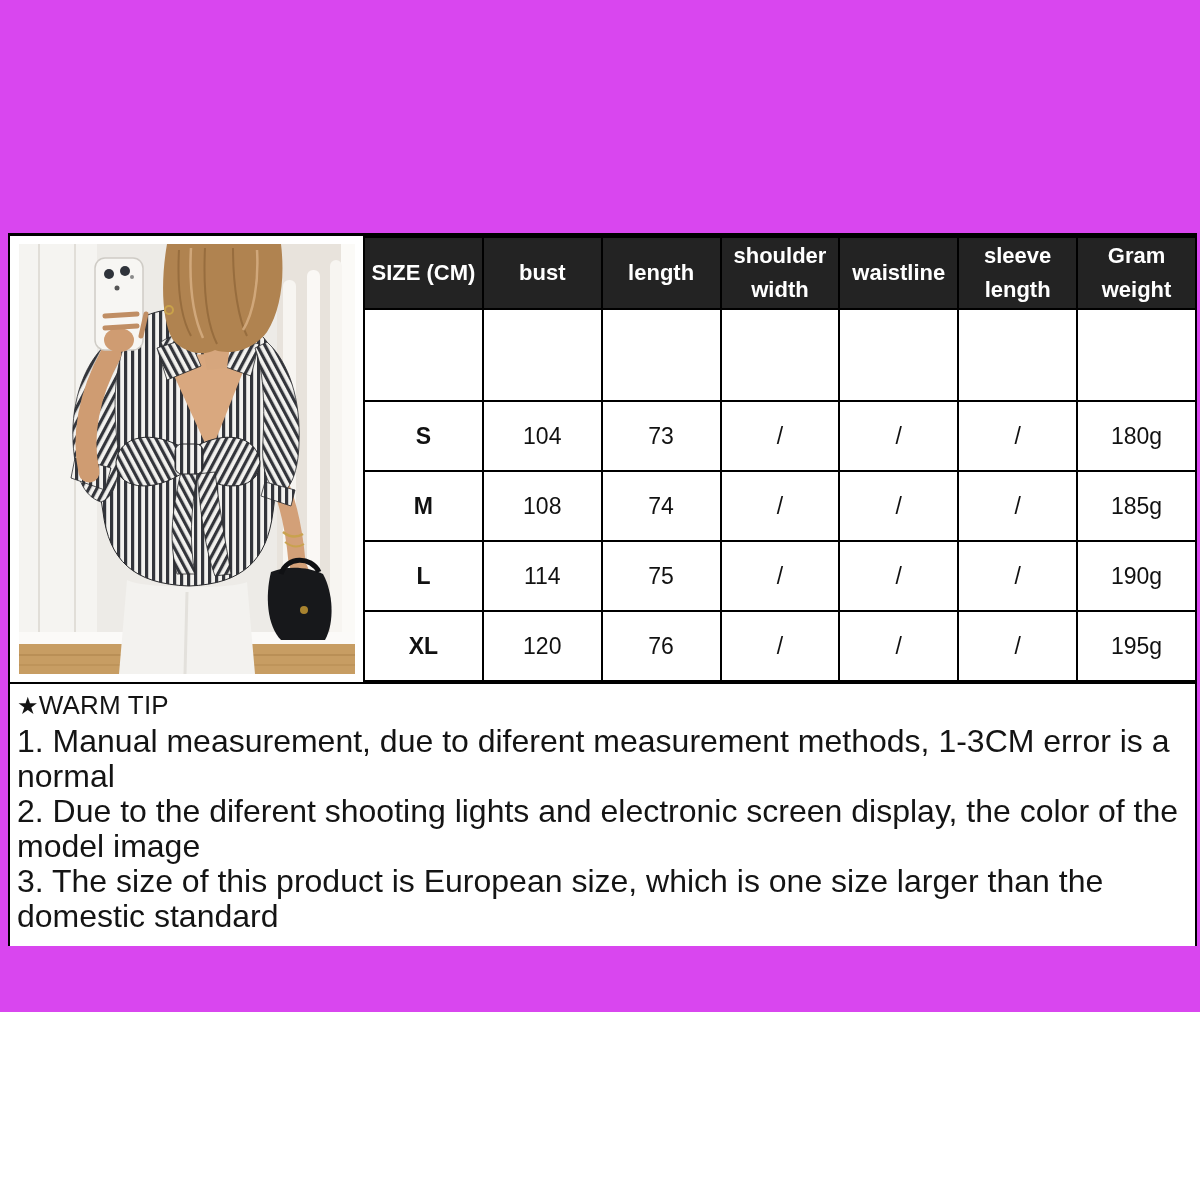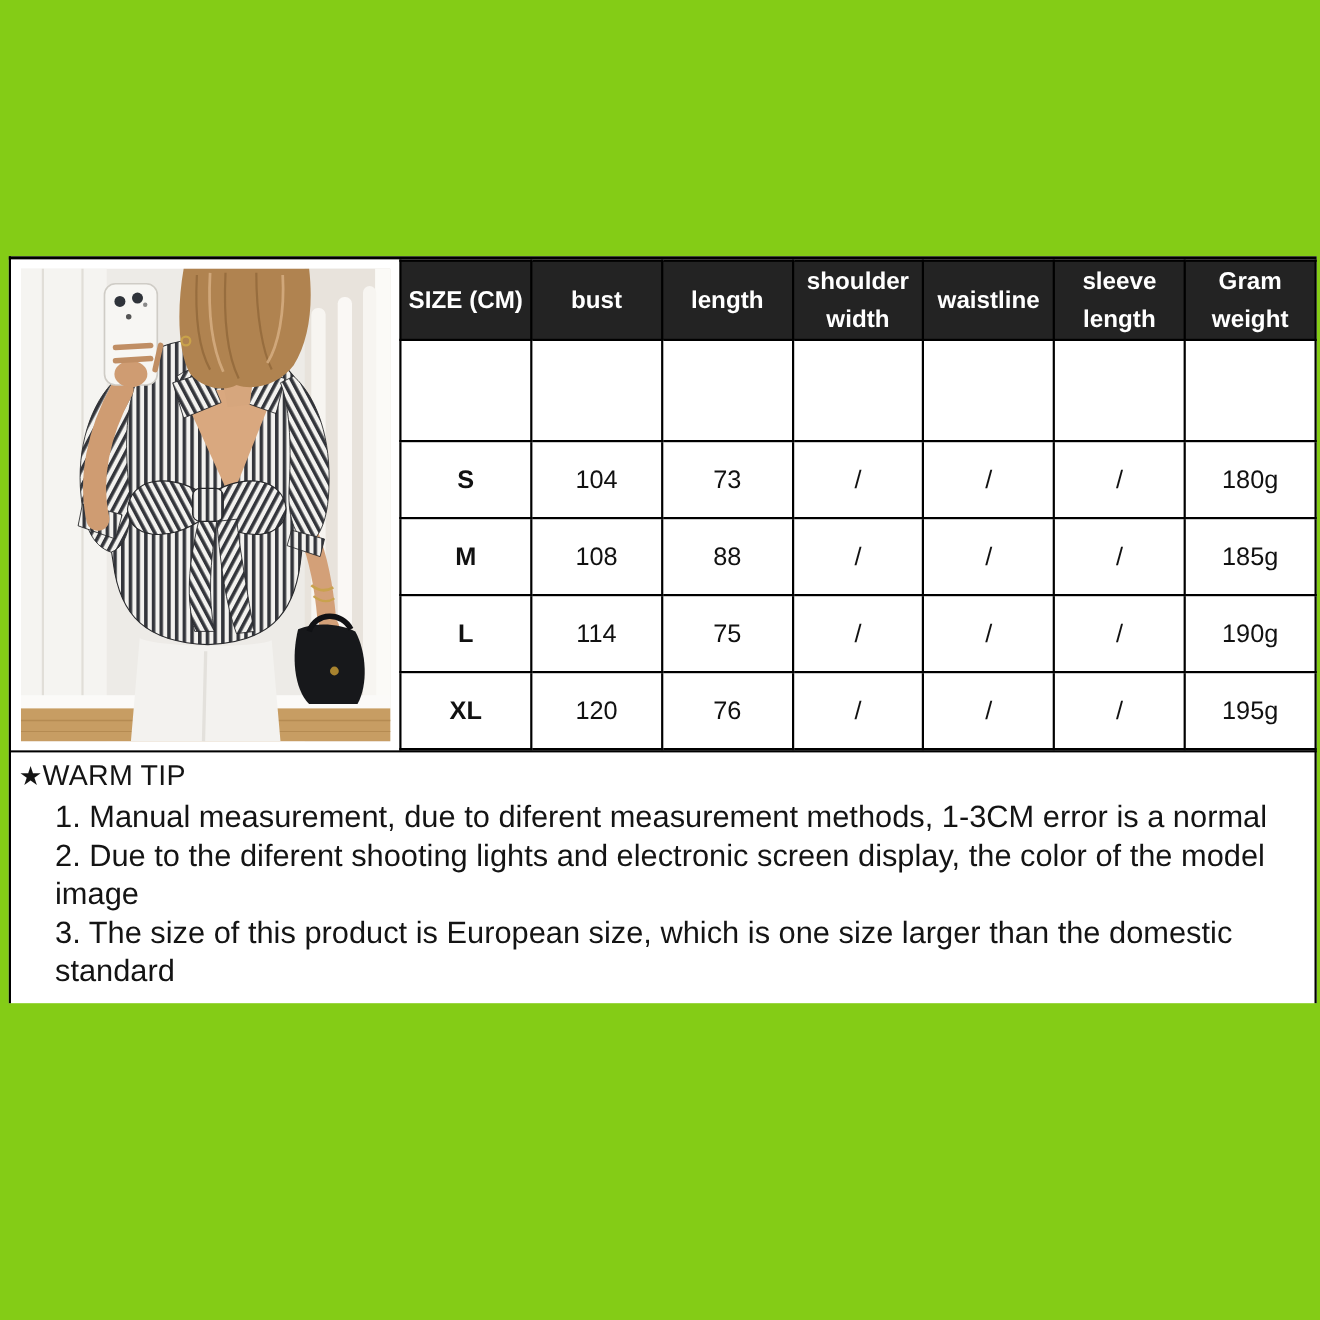--- a/index.html
+++ b/index.html
@@ -1,19 +1,19 @@
 <!DOCTYPE html>
 <html style="--header_bg: #232323; --header_text: #ffffff; --grid_border: #000000; --tip_text: #141414;"><head>
 <meta charset="utf-8">
 <style>
   html,body{margin:0;padding:0;background:#ffffff;}
   .page{
     position:relative;
-    width:1200px;height:1200px;
-    background:#84cc16;
+    width:1200px;height:1012px;
+    background:#d946ef;
     font-family:"Liberation Sans", sans-serif;
     color:#111;
     overflow:hidden;
   }
   .sheet{
     position:absolute;
     left:8px; top:233px;
     width:1189px;
     border-left:2px solid var(--grid_border,#000);
     border-top:3px solid var(--grid_border,#000);
@@ -64,24 +64,23 @@
     color:var(--tip_text,#141414);
   }
   .tip-title{
     font-weight:normal;
     font-size:26px;
     line-height:36px;
     letter-spacing:0.2px;
   }
   .tip-title .star{font-size:24px;}
   .tip-line{
-    font-size:28px;
+    font-size:32px;
     line-height:35px;
     white-space:normal;
-    margin-left:33px;
   }
 </style>
 </head>
 <body>
 
 <div class="page">
   <div class="sheet">
 
     <div class="top-row">
 
@@ -199,21 +198,21 @@
             <td>104</td>
             <td>73</td>
             <td>/</td>
             <td>/</td>
             <td>/</td>
             <td>180g</td>
           </tr>
           <tr class="data-row">
             <td class="size-col">M</td>
             <td>108</td>
-            <td>88</td>
+            <td>74</td>
             <td>/</td>
             <td>/</td>
             <td>/</td>
             <td>185g</td>
           </tr>
           <tr class="data-row">
             <td class="size-col">L</td>
             <td>114</td>
             <td>75</td>
             <td>/</td>

